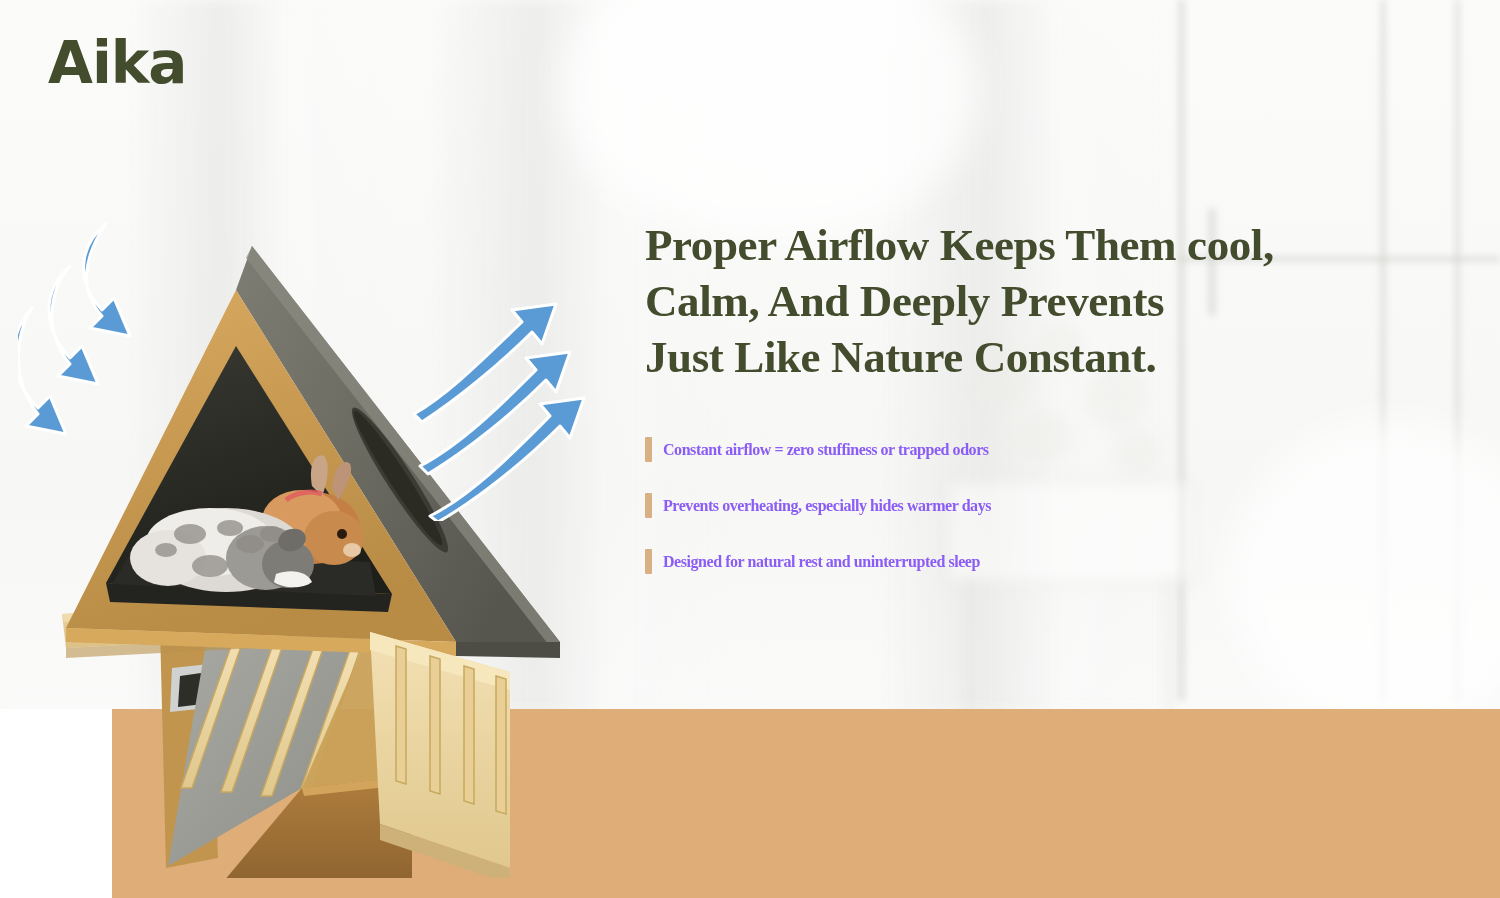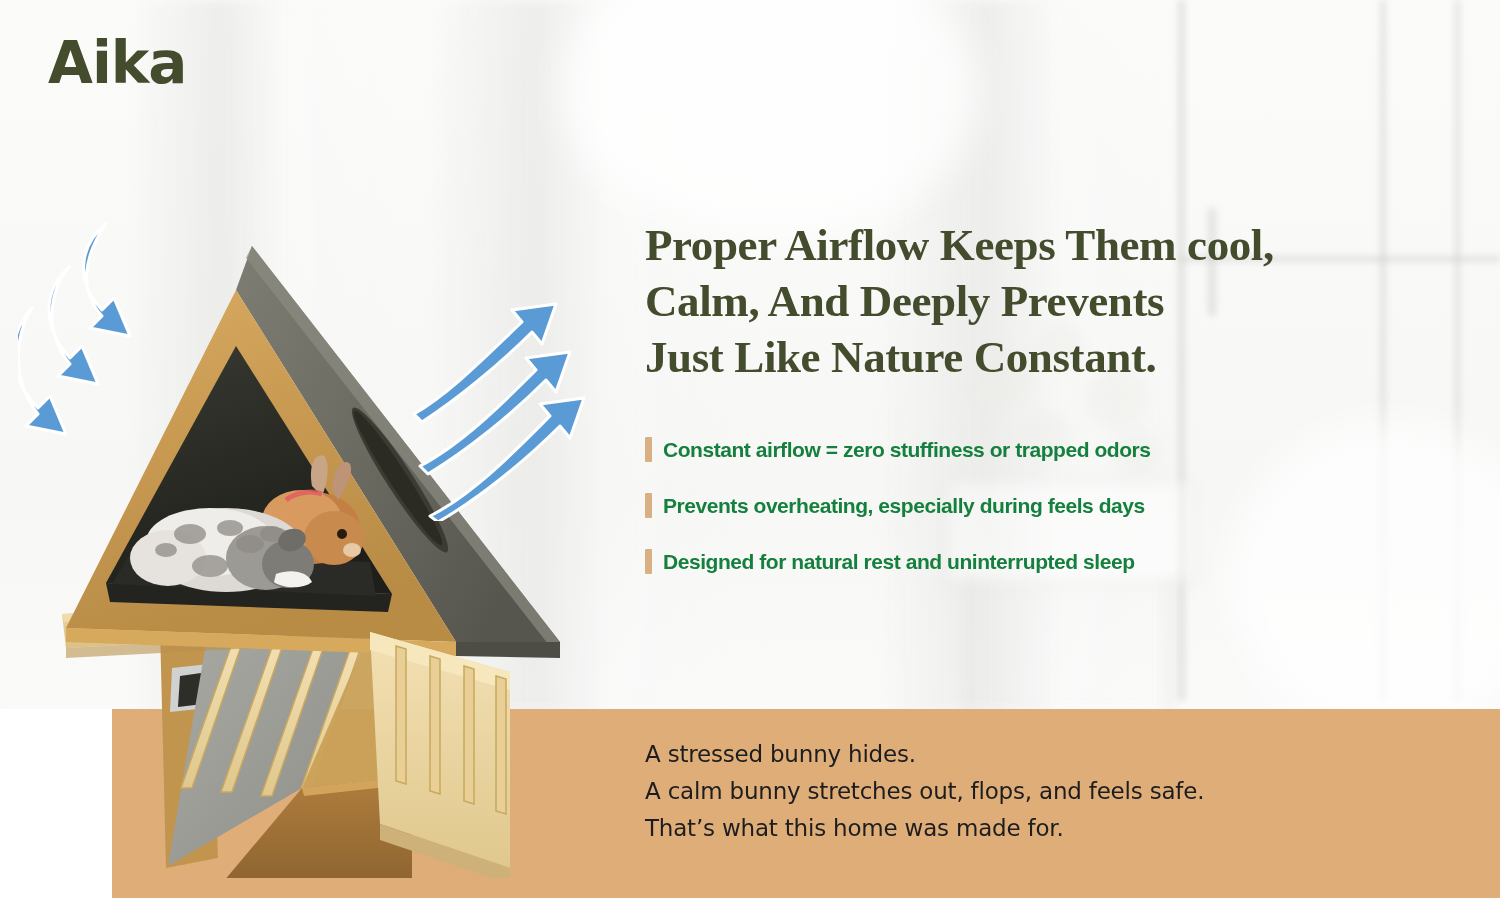--- a/index.html
+++ b/index.html
@@ -142,26 +142,26 @@
     align-items:center;
     gap:11px;
   }
   .bullet-marker {
     flex:0 0 auto;
     width:7px; height:25px;
     background:#d9b083;
     border-radius:1px;
   }
   .bullet-text {
-    color:#15803d;
-    font-size:21px;
+    color:#8b5cf6;
+    font-size:16px;
     line-height:1.15;
     font-weight:bold;
     letter-spacing:-.45px;
-    font-family:Liberation Sans, sans-serif;
+    font-family:Liberation Serif, serif;
     white-space:nowrap;
   }
 
   
   .caption-band {
     position:absolute;
     left:0; right:0;
     top:709px;
     height:189px;
     background:#dfae78;
@@ -376,32 +376,27 @@
       <span class="hl-line">Just Like Nature Constant.</span>
     </div>
 
     <div class="bullets">
       <div class="bullet">
         <span class="bullet-marker"></span>
         <span class="bullet-text">Constant airflow = zero stuffiness or trapped odors</span>
       </div>
       <div class="bullet">
         <span class="bullet-marker"></span>
-        <span class="bullet-text">Prevents overheating, especially during feels days</span>
+        <span class="bullet-text">Prevents overheating, especially hides warmer days</span>
       </div>
       <div class="bullet">
         <span class="bullet-marker"></span>
         <span class="bullet-text">Designed for natural rest and uninterrupted sleep</span>
       </div>
     </div>
   </div>
 
   <div class="caption-band">
     <div class="caption-clip"></div>
   </div>
 
-  <div class="caption-text">
-    <span>A stressed bunny hides.</span>
-    <span>A calm bunny stretches out, flops, and feels safe.</span>
-    <span>That’s what this home was made for.</span>
-  </div>
 
 </div>
 
 </body></html>

